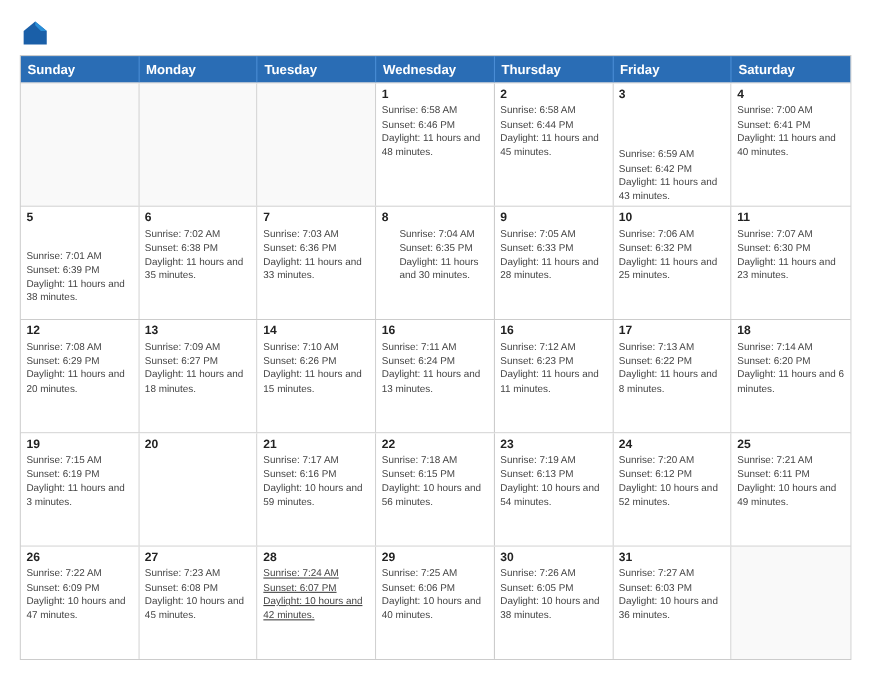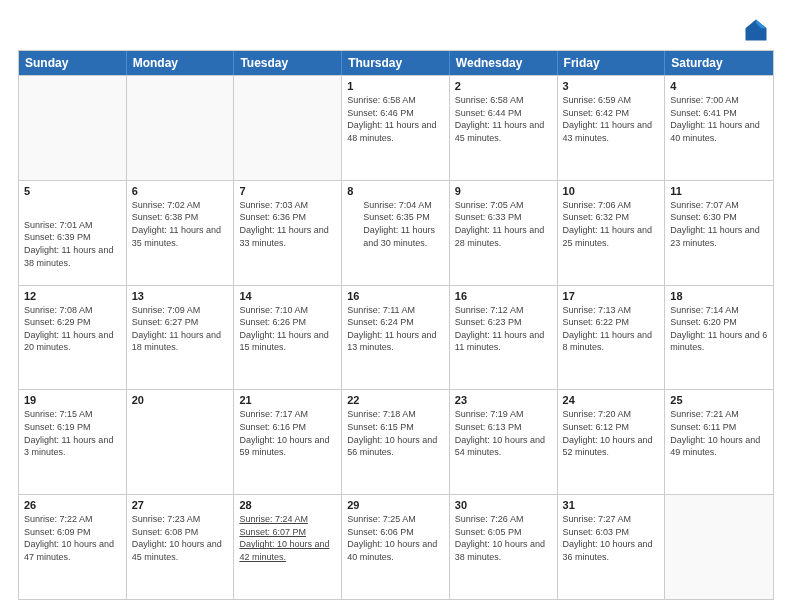--- a/index.html
+++ b/index.html
@@ -9,21 +9,20 @@
       font-family: Arial, sans-serif;
       background: #fff;
       overflow: hidden;
     }
     .page {
       width: 792px;
       height: 612px;
       padding: 16px 18px 12px 18px;
       display: flex;
       flex-direction: column;
-      align-items: flex-end;
     }
     .top-section {
       display: flex;
       align-items: flex-start;
       justify-content: space-between;
       margin-bottom: 6px;
     }
     .logo {
       display: flex;
       align-items: center;
@@ -133,22 +132,22 @@
       <div class="month-title"></div>
       <div class="location"></div>
     </div>
   </div>
 
   <div class="calendar">
     <div class="cal-header">
     <div class="cal-header-cell">Sunday</div>
         <div class="cal-header-cell">Monday</div>
         <div class="cal-header-cell">Tuesday</div>
+        <div class="cal-header-cell">Wednesday</div>
         <div class="cal-header-cell">Thursday</div>
-        <div class="cal-header-cell">Wednesday</div>
         <div class="cal-header-cell">Friday</div>
         <div class="cal-header-cell">Saturday</div>
       </div>
     <div class="cal-body">
     <div class="cal-row">
           <div class="cal-cell empty"></div>
           <div class="cal-cell empty"></div>
           <div class="cal-cell empty"></div>
           <div class="cal-cell">
             <div class="day-num">1</div>
@@ -157,21 +156,21 @@
 Daylight: 11 hours and 48 minutes.</div>
           </div>
           <div class="cal-cell">
             <div class="day-num">2</div>
             <div class="day-info" style="white-space: pre-line;">Sunrise: 6:58 AM
 Sunset: 6:44 PM
 Daylight: 11 hours and 45 minutes.</div>
           </div>
           <div class="cal-cell">
             <div class="day-num">3</div>
-            <div class="day-info" style="white-space: pre-line;">Sunrise: 6:59 AM
+            <div class="day-info" style="white-space: pre-line; margin-top: 40px;">Sunrise: 6:59 AM
 Sunset: 6:42 PM
 Daylight: 11 hours and 43 minutes.</div>
           </div>
           <div class="cal-cell">
             <div class="day-num">4</div>
             <div class="day-info" style="white-space: pre-line;">Sunrise: 7:00 AM
 Sunset: 6:41 PM
 Daylight: 11 hours and 40 minutes.</div>
           </div>
         </div>

